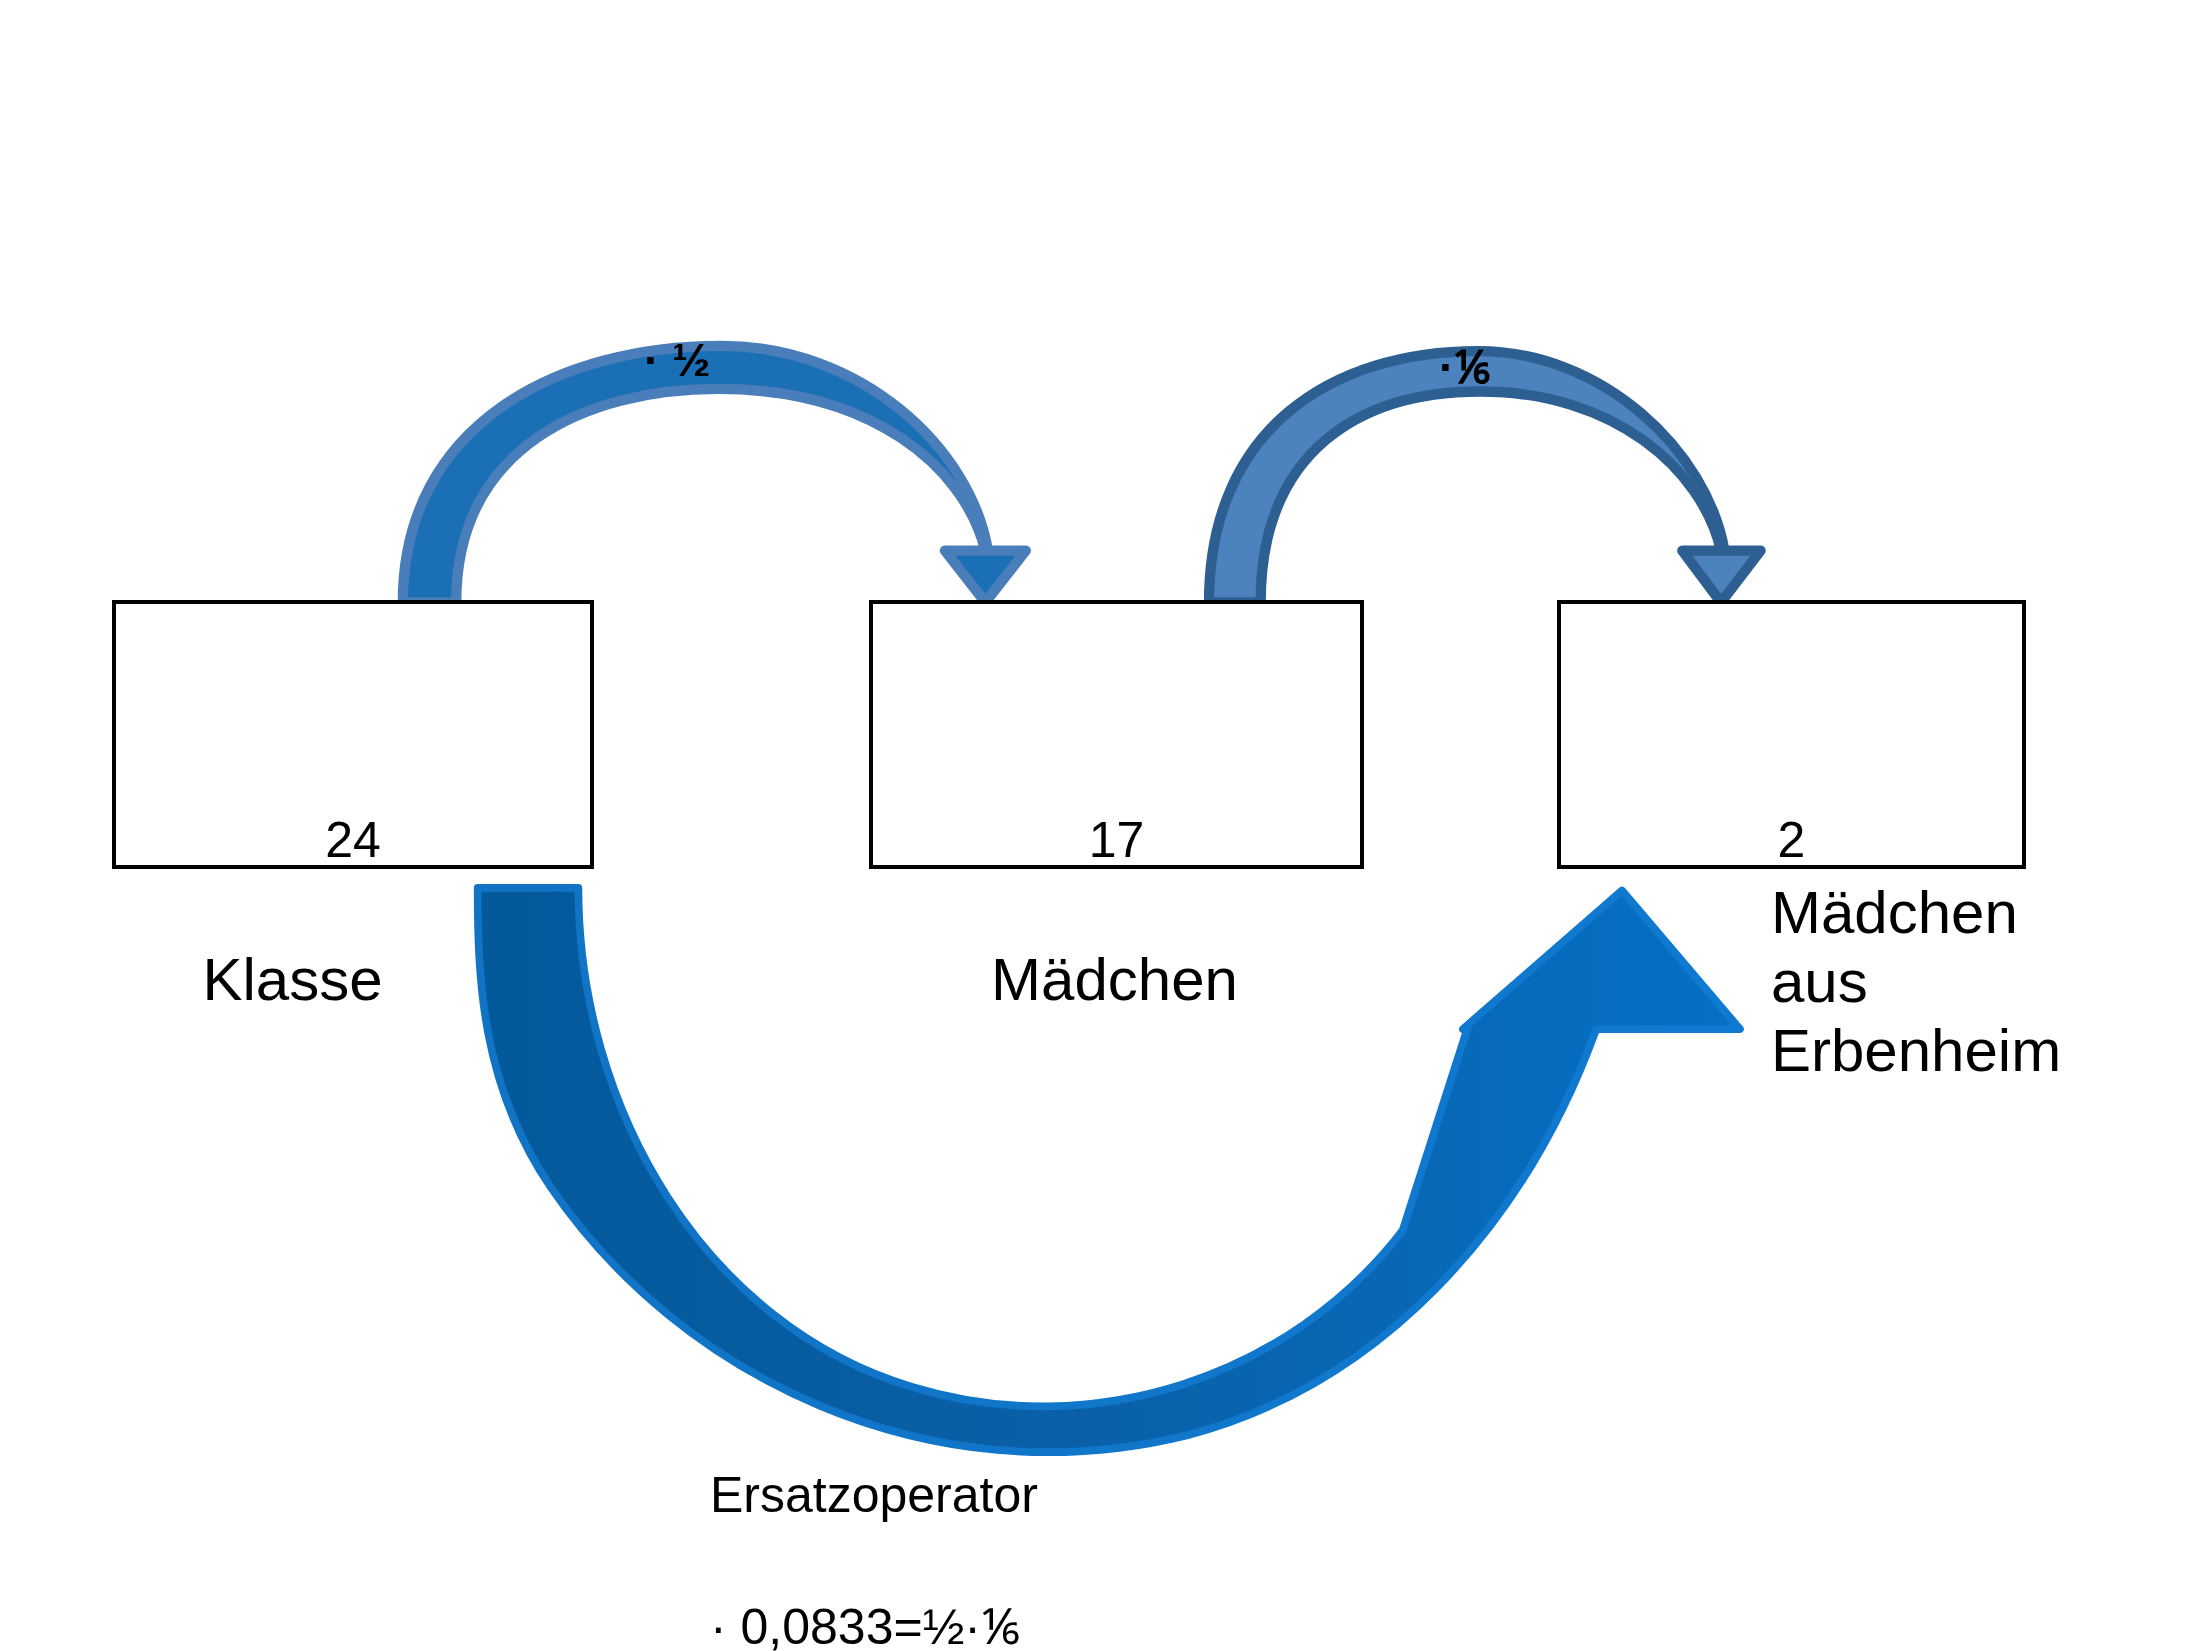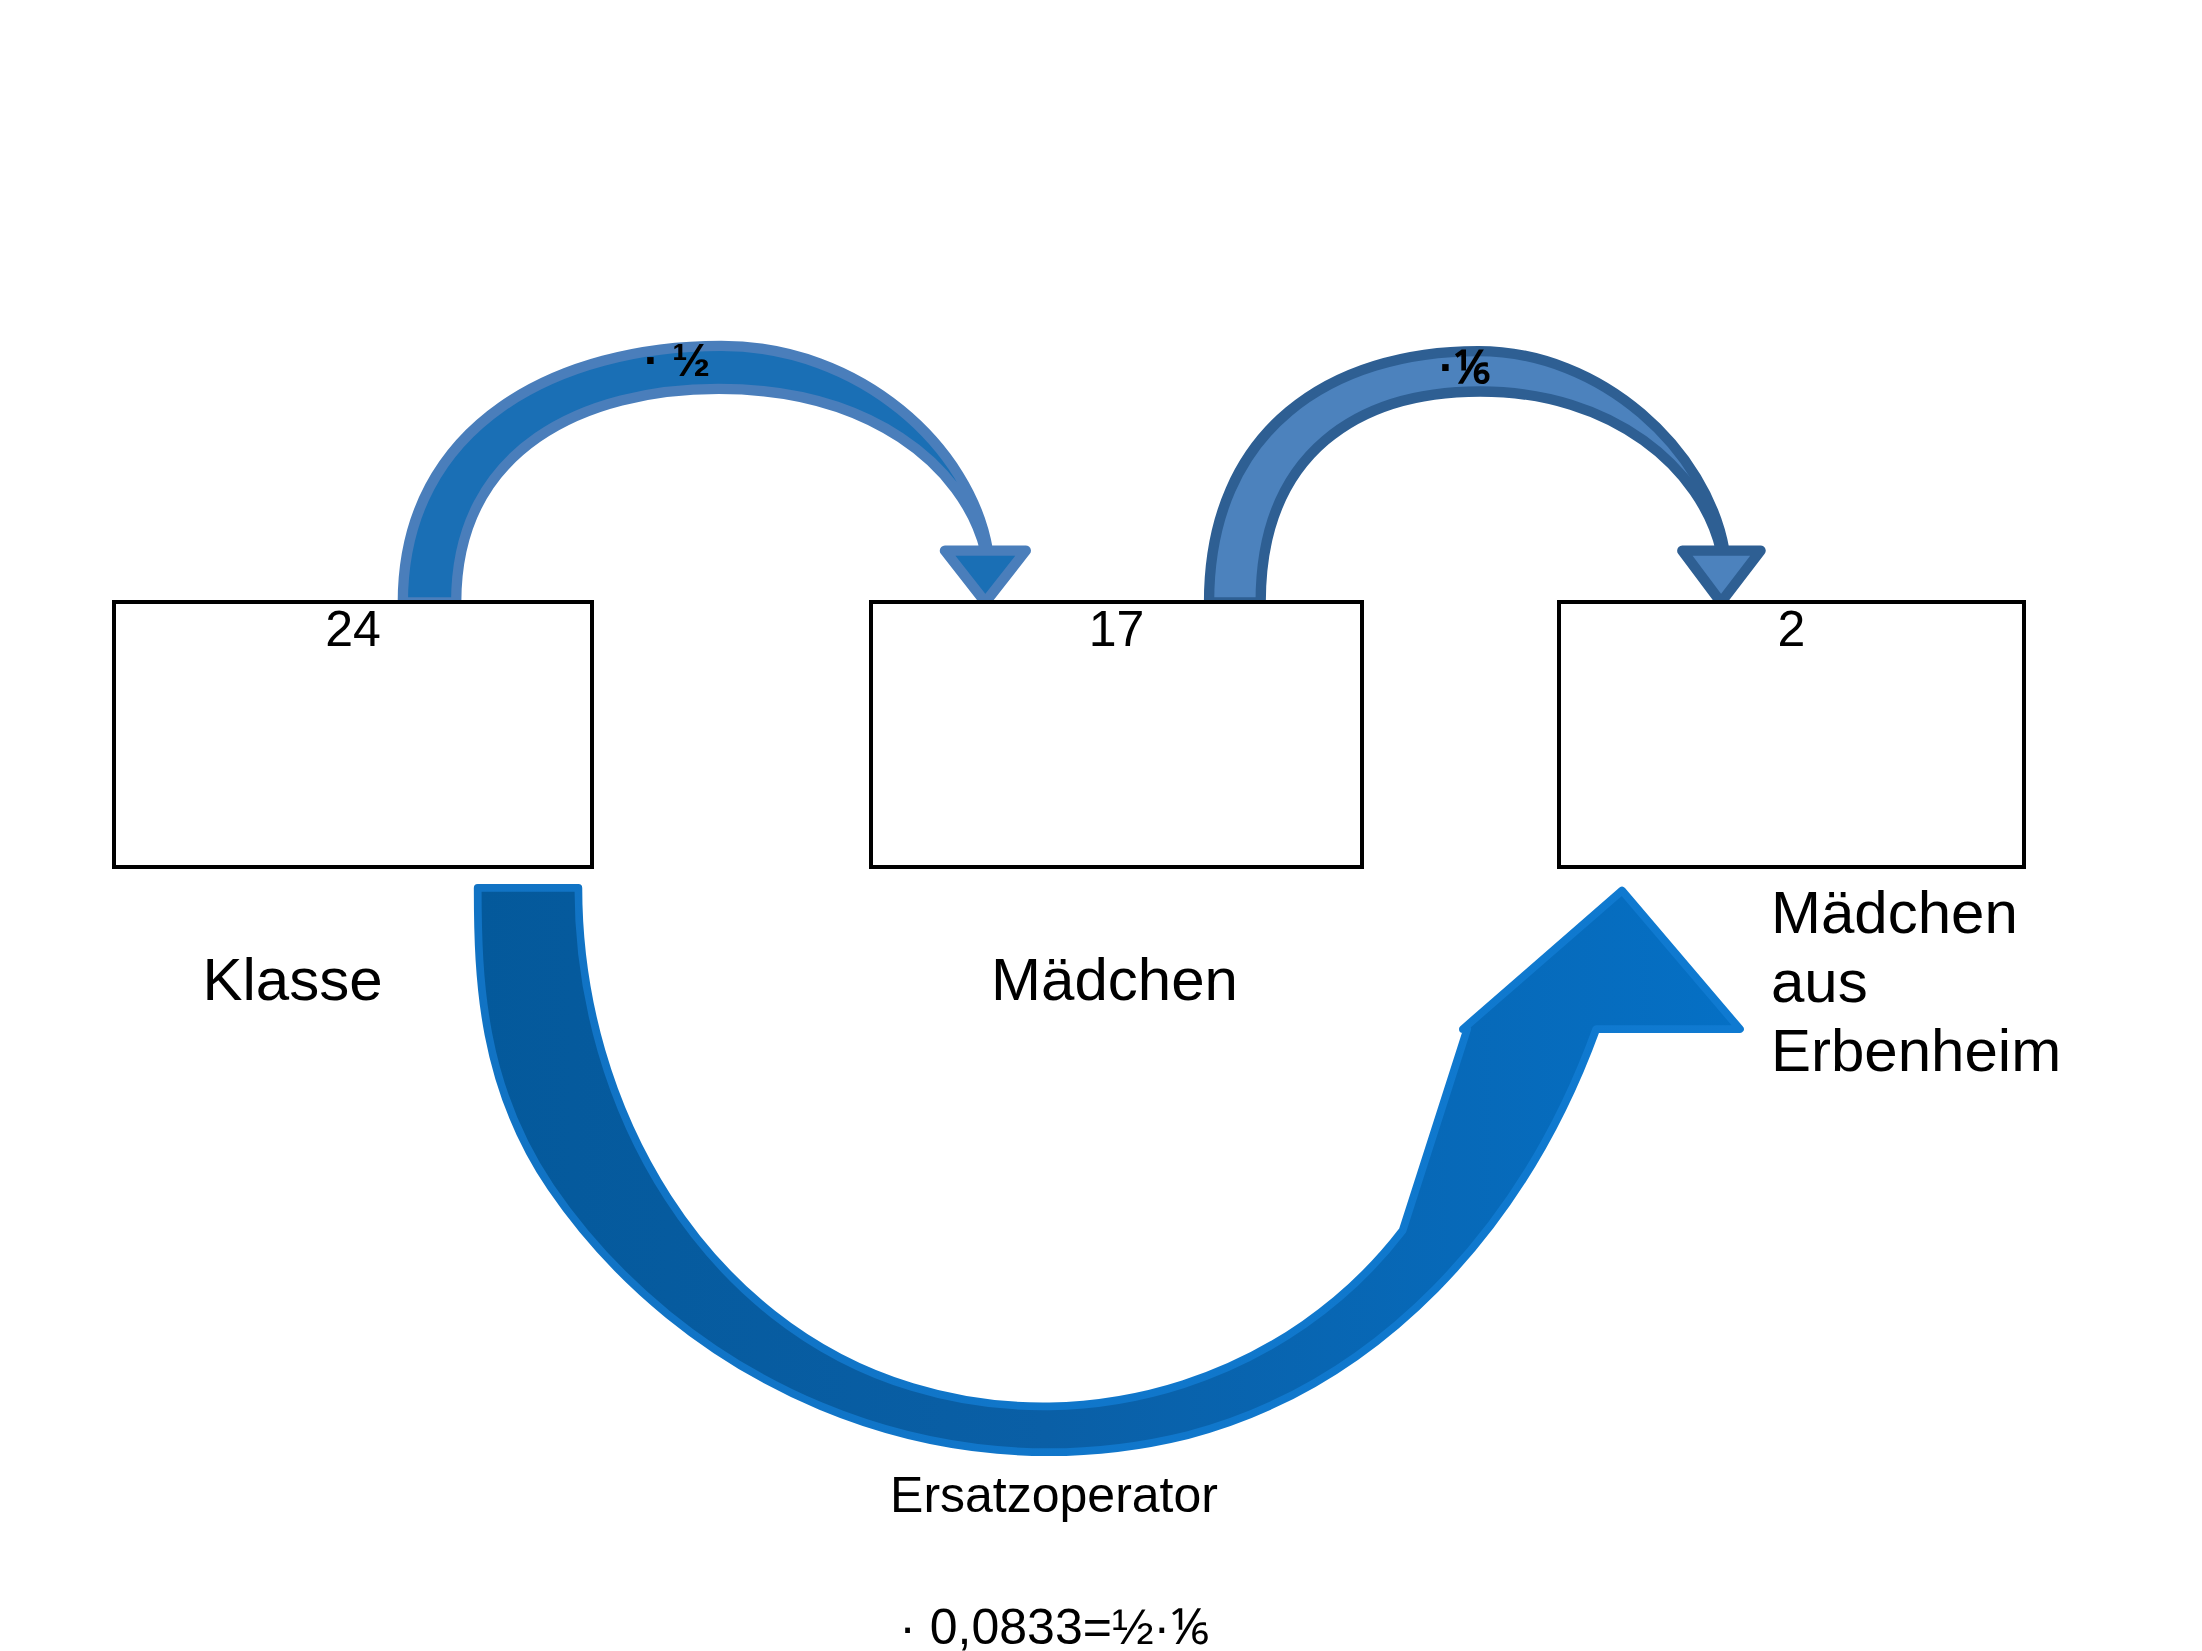--- a/index.html
+++ b/index.html
@@ -32,21 +32,21 @@
     pointer-events: none;
   }
   .layer-text > * { pointer-events: auto; }
 
   .node-box {
     position: absolute;
     box-sizing: border-box;
     background: #ffffff;
     border: 4.3px solid #000000;
     display: flex;
-    align-items: flex-start;
+    align-items: flex-end;
     justify-content: center;
   }
   .node-value {
     font-size: 50px;
     line-height: 1;
     color: #000000;
     font-family: "Liberation Sans", sans-serif;
     font-weight: 400;
   }
 
@@ -71,21 +71,20 @@
     font-weight: 700;
     font-family: "Liberation Sans", sans-serif;
     white-space: nowrap;
   }
 
   .bottom-caption {
     position: absolute;
     font-size: 50px;
     line-height: 1.28;
     color: #000000;
-    text-align: center;
     white-space: pre-line;
     font-family: "Liberation Sans", sans-serif;
   }
 </style>
 </head>
 <body>
 
 <div id="canvas">
 
   <svg id="diagram-svg" viewBox="0 0 2560 1920" xmlns="http://www.w3.org/2000/svg">

